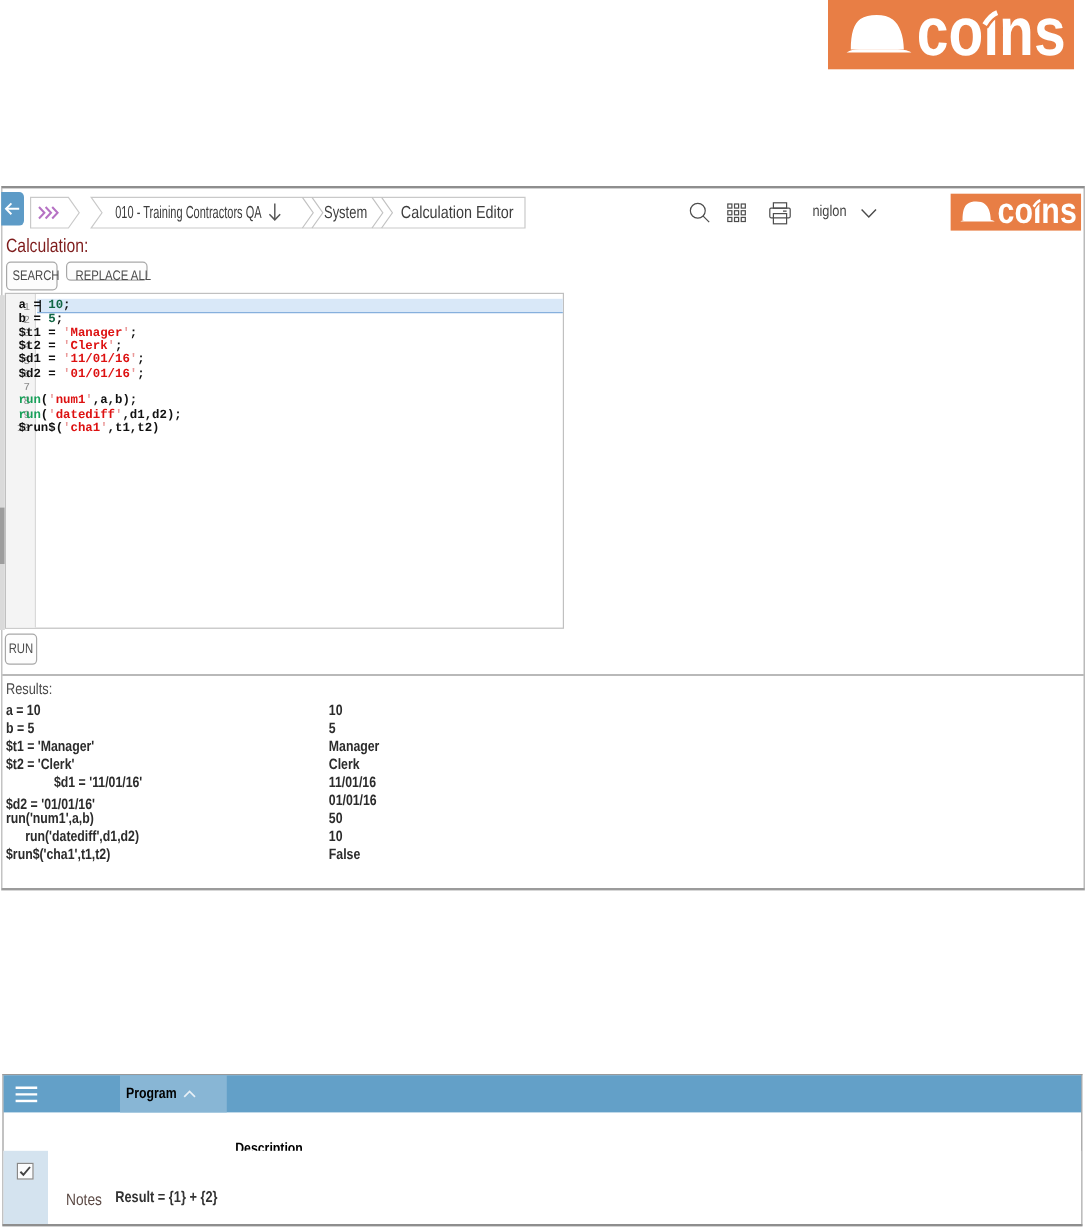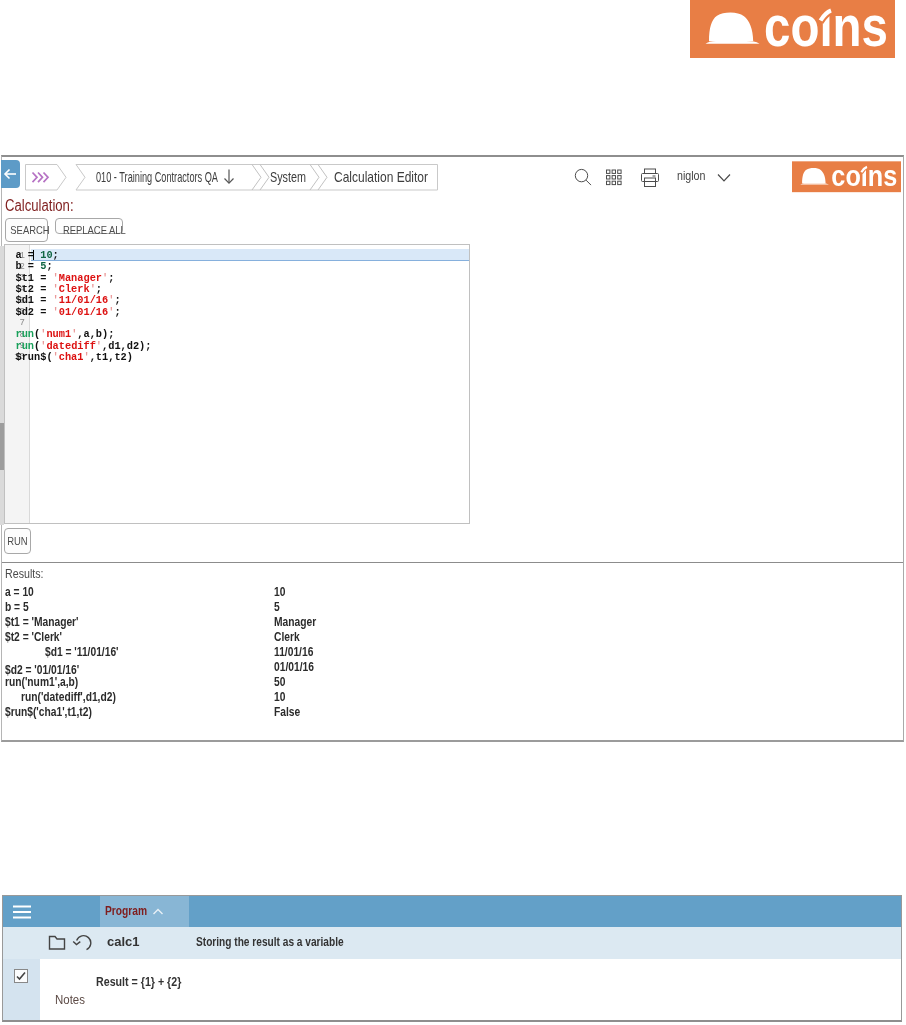--- a/index.html
+++ b/index.html
@@ -47,21 +47,21 @@
   
   #sep { left:0px; top:405px; width:901px; height:1px; background:#8c8c8c; }
   #resultslabel { left:3px; top:409px; font-size:13px; color:#4a4a4a; }
   .rrow { position:absolute; font-size:12.5px; font-weight:bold; color:#2b2b2b; }
 
   
   #btable { left:2px; top:895px; width:900px; height:127px; border:1px solid #999;
             border-bottom:2px solid #8e8e8e; background:#fff; }
   #thead { position:absolute; left:0; top:0; width:898px; height:31px; background:#63a0c8; }
   #progcell { position:absolute; left:97px; top:0; width:89px; height:31px; background:#88b6d5; }
-  .hdrtxt { position:absolute; color:#7f1d1d; font-size:12.5px; font-weight:bold; top:7.5px; }
+  .hdrtxt { position:absolute; color:#000000; font-size:12.5px; font-weight:bold; top:7.5px; }
   #row1 { position:absolute; left:0; top:31px; width:898px; height:32px; background:#dce9f2; }
   #row2 { position:absolute; left:0; top:63px; width:898px; height:61px; background:#fff; }
   #row2strip { position:absolute; left:0; top:0; width:37px; height:61px; background:#d4e3ef; }
   #checkbox { position:absolute; left:11px; top:9.5px; width:14px; height:14px; background:#fbfcfd; border:1px solid #888; }
   .rowtxt { position:absolute; font-size:13px; font-weight:bold; color:#333; }
 </style>
 </head>
 <body>
 
 <svg id="biglogo" class="abs" style="left:690px; top:0;" width="205" height="58" viewBox="0 0 205 58">
@@ -198,34 +198,23 @@
         <line x1="1" y1="12.5" x2="19" y2="12.5"></line>
       </g>
     </svg>
     <div id="progcell"></div>
     <div class="hdrtxt" style="left:102px;"><span class="sq">Program</span></div>
     <svg class="abs" style="left:149px; top:11.5px;" width="12" height="8" viewBox="0 0 12 8">
       <path d="M1.5,6 L6,1.5 L10.5,6" stroke="#e8f0f6" stroke-width="1.4" fill="none"></path>
     </svg>
     <div class="hdrtxt" style="left:193px;margin-top:46px;"><span class="sq">Description</span></div>
   </div>
-  <div id="row1">
-    <svg class="abs" style="left:45px; top:7px;" width="18" height="17" viewBox="0 0 18 17">
-      <path d="M1.5,2.5 L7,2.5 L9,5 L16.5,5 L16.5,15 L1.5,15 Z" fill="none" stroke="#444" stroke-width="1.4"></path>
-    </svg>
-    <svg class="abs" style="left:69px; top:6px;" width="20" height="19" viewBox="0 0 20 19">
-      <path d="M4.65,7.4 A7.3,7.3 0 1 1 14.5,16.6" fill="none" stroke="#444" stroke-width="1.4"></path>
-      <path d="M1.2,8.4 L4.5,11.5 L8.3,8.6" fill="none" stroke="#444" stroke-width="1.4"></path>
-    </svg>
-    <div class="rowtxt" style="left:104px; top:7px;"><span style="display:inline-block;white-space:nowrap;">calc1</span></div>
-    <div class="rowtxt" style="left:193px; top:7px;"><span style="display:inline-block;white-space:nowrap;transform:scaleX(0.78);transform-origin:0 50%;">Storing the result as a variable</span></div>
-  </div>
   <div id="row2">
     <div id="row2strip"></div>
     <div id="checkbox">
       <svg width="12" height="12" viewBox="0 0 12 12" style="display:block;margin:0 auto;">
         <path d="M2,6.5 L4.5,9 L10,2.5" stroke="#444" stroke-width="1.6" fill="none"></path>
       </svg>
     </div>
-    <div class="rowtxt" style="left:93px; top:15px;"><span class="sq">Result = {1} + {2}</span></div>
+    <div class="rowtxt" style="left:93px; top:31px;"><span class="sq">Result = {1} + {2}</span></div>
     <div style="position:absolute; left:52px; top:33px; font-size:13.5px; color:#5c4a45;"><span style="display:inline-block;white-space:nowrap;transform:scaleX(0.85);transform-origin:0 50%;">Notes</span></div>
   </div>
 </div>
 
 </body></html>

